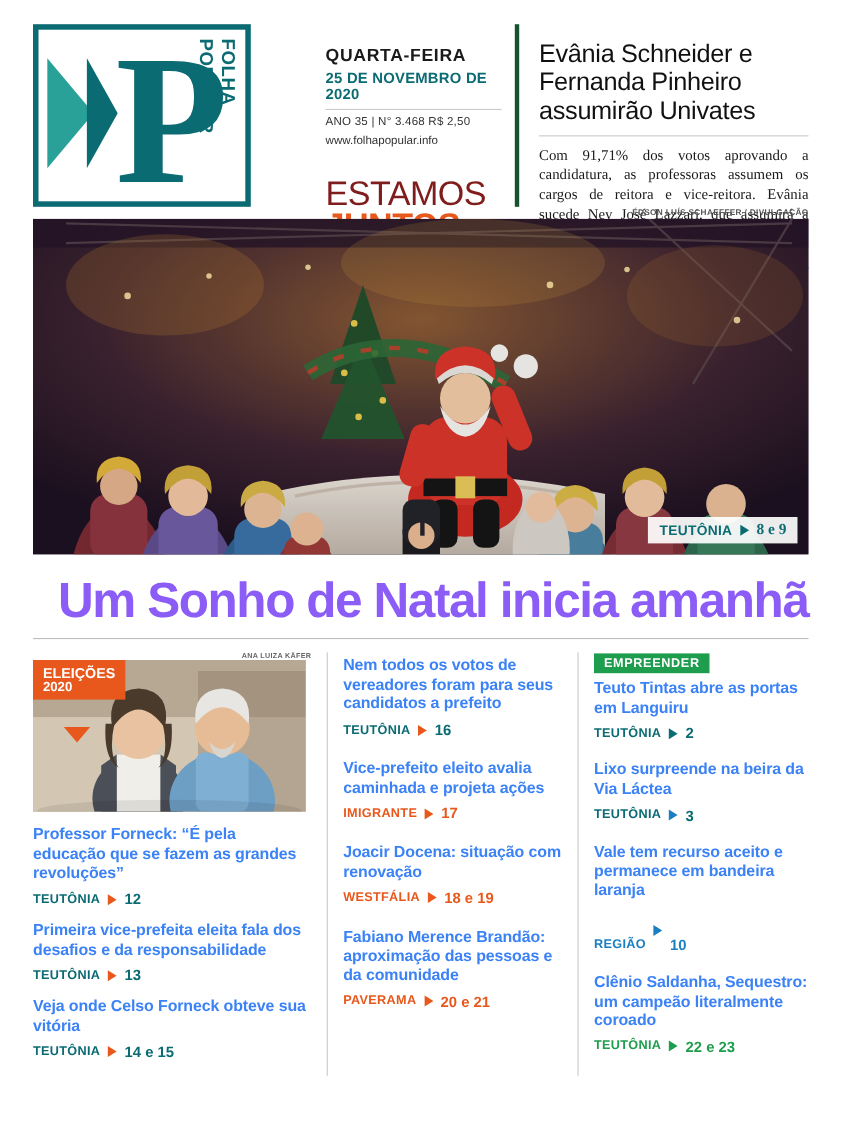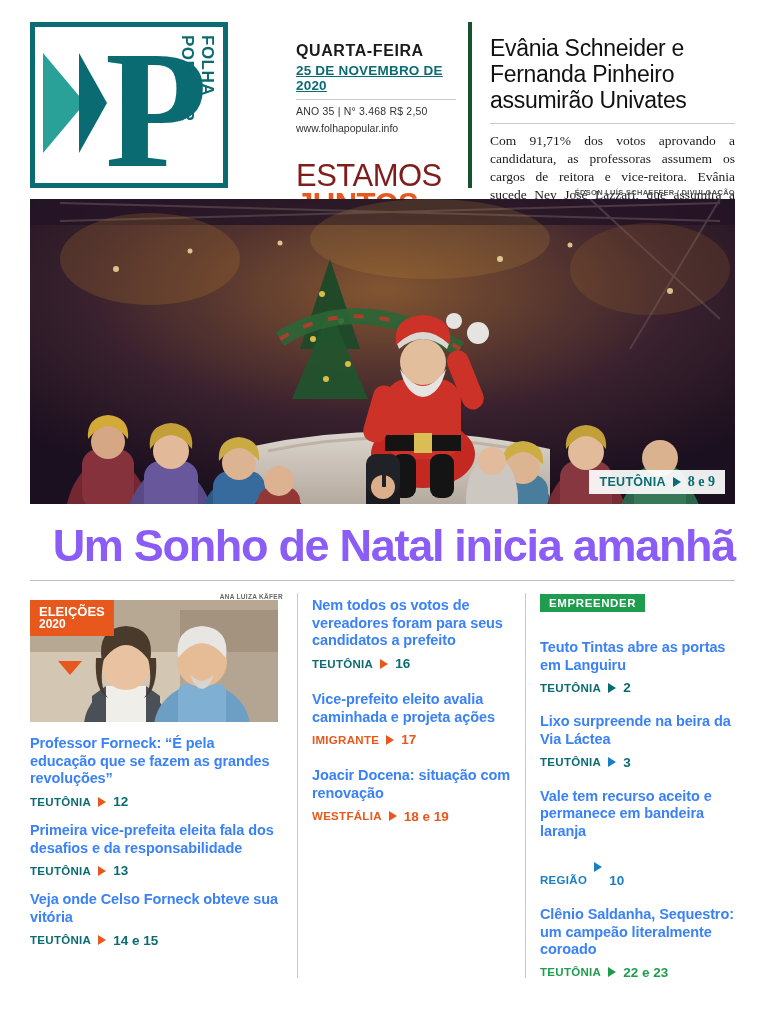--- a/index.html
+++ b/index.html
@@ -47,21 +47,21 @@
     font-size: 17px; font-weight: bold; letter-spacing: 0.5px;
     color: #0b6b73;
     height: 150px;
     display: flex; align-items: center; justify-content: center;
   }
   .mid-block {
     width: 192px; padding-left: 16px; padding-top: 20px;
     border-right: 4px solid #14532d;
   }
   .m-weekday { font-size: 16px; font-weight: bold; letter-spacing: 0.6px; color: #1a1a1a; }
-  .m-date { font-size: 13.5px; font-weight: bold; color: #0b6b73; margin-top: 3px; letter-spacing: 0.2px; text-decoration: underline;}
+  .m-date { font-size: 13.5px; font-weight: bold; color: #0b6b73; margin-top: 3px; letter-spacing: 0.2px;}
   .m-rule { border-top: 1px solid #c9c9c9; margin: 6px 0 5px 0; width: 160px;}
   .m-issue { font-size: 10.5px; color: #333; letter-spacing: 0.2px; }
   .m-site { font-size: 10.5px; color: #333; margin-top: 5px; }
   .m-slogan { margin-top: 28px; line-height: 0.92; }
   .m-slogan .l1 {
     font-family: "Liberation Sans", sans-serif;
     font-weight: normal; font-size: 31px; color: #7f1d1d; letter-spacing: -0.5px;
     display:block;
   }
   .m-slogan .l2 {
@@ -110,21 +110,21 @@
   .hl-rule { border-top: 1px solid #bdbdbd; margin-bottom: 12px; }
 
   
   .cols { display: flex; gap: 0; height: 385px; }
   .col { padding: 0 14px; }
   .col.c1 { width: 268px; padding-left: 0; border-right: 1px solid #c9c9c9; }
   .col.c2 { width: 228px; border-right: 1px solid #c9c9c9; }
   .col.c3 { width: 209px; padding-right: 0; }
 
   .photo-credit-sm { text-align: right; font-size: 6.5px; font-weight: bold; color: #666; letter-spacing: 0.3px; }
-  .photo2 { position: relative; width: 248px; height: 122px; overflow: hidden; background: #cbbfae; }
+  .photo2 { position: relative; width: 248px; height: 138px; overflow: hidden; background: #cbbfae; }
   .badge {
     position: absolute; left: 0; top: 0;
     background: #e8581c; color: #fff; font-weight: bold;
     font-size: 13px; line-height: 1.02; padding: 5px 9px 6px 9px;
   }
   .badge .b2 { font-size: 12px; display: block; }
   .badge-tail {
     position: absolute; left: 28px; top: 61px;
     width: 0; height: 0;
     border-left: 12px solid transparent; border-right: 12px solid transparent;
@@ -411,25 +411,33 @@
         </div>
       </div>
       <div class="item" style="margin-top:20px;">
         <h3>Joacir Docena: situação com renovação</h3>
         <div class="meta">
           <span class="tag-name c-orange">WESTFÁLIA</span>
           <span class="tri orange"></span>
           <span class="tag-num c-orange">18 e 19</span>
         </div>
       </div>
+      <div class="item" style="margin-top:20px;">
+        <h3>Fabiano Merence Brandão: aproximação das pessoas e da comunidade</h3>
+        <div class="meta">
+          <span class="tag-name c-orange">PAVERAMA</span>
+          <span class="tri orange"></span>
+          <span class="tag-num c-orange">20 e 21</span>
+        </div>
+      </div>
     </div>
 
     <div class="col c3">
       <div class="section-badge">EMPREENDER</div>
-      <div class="item" style="margin-top:23px;">
+      <div class="item" style="margin-top:2px;">
         <h3>Teuto Tintas abre as portas em Languiru</h3>
         <div class="meta">
           <span class="tag-name c-teal">TEUTÔNIA</span>
           <span class="tri teal"></span>
           <span class="tag-num c-teal">2</span>
         </div>
       </div>
       <div class="item" style="margin-top:18px;">
         <h3>Lixo surpreende na beira da Via Láctea</h3>
         <div class="meta">

